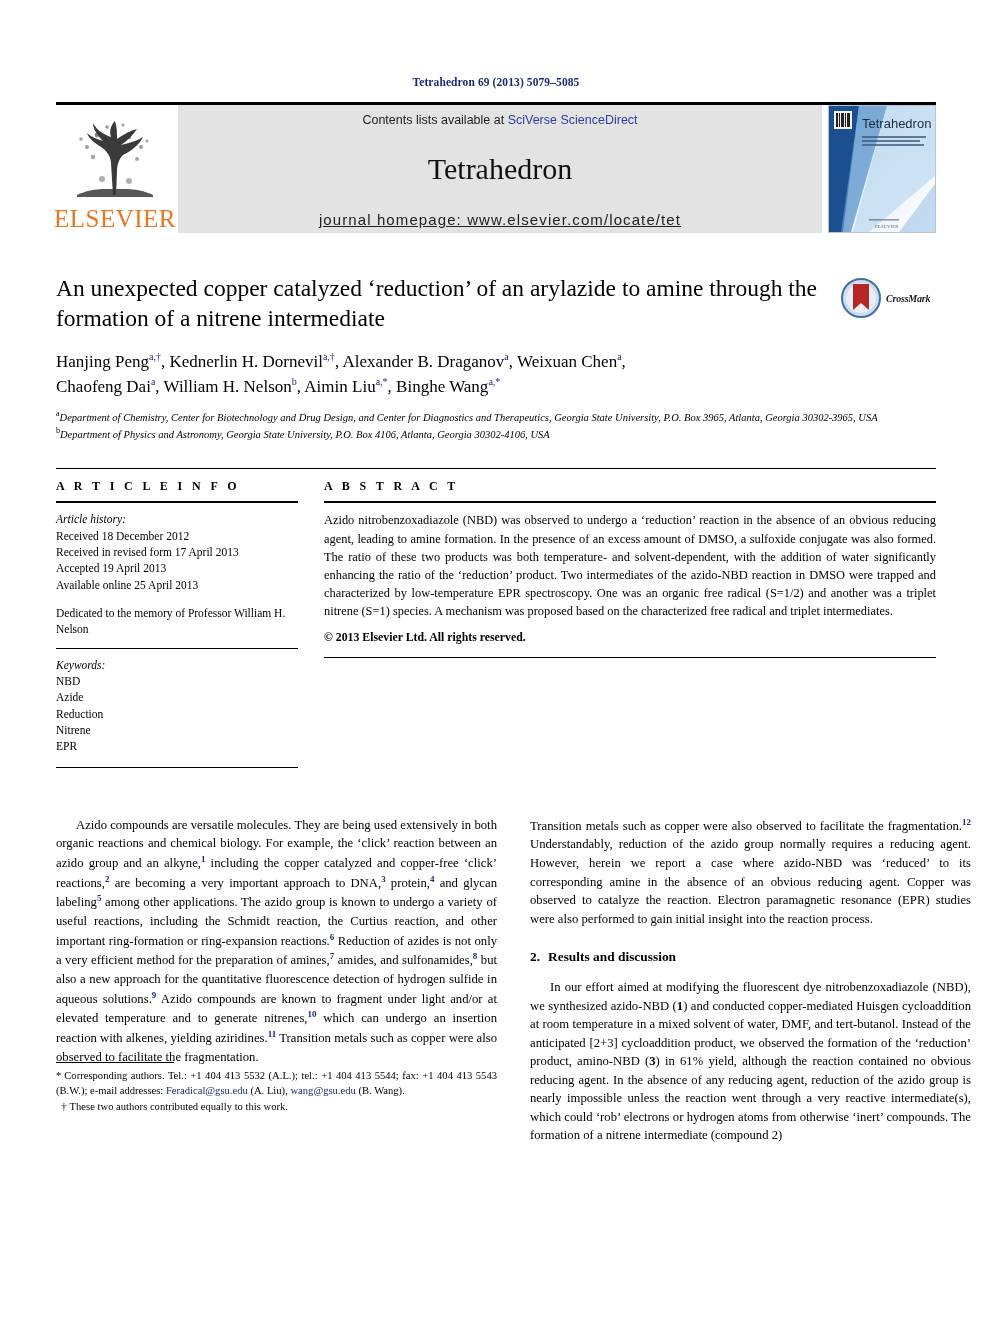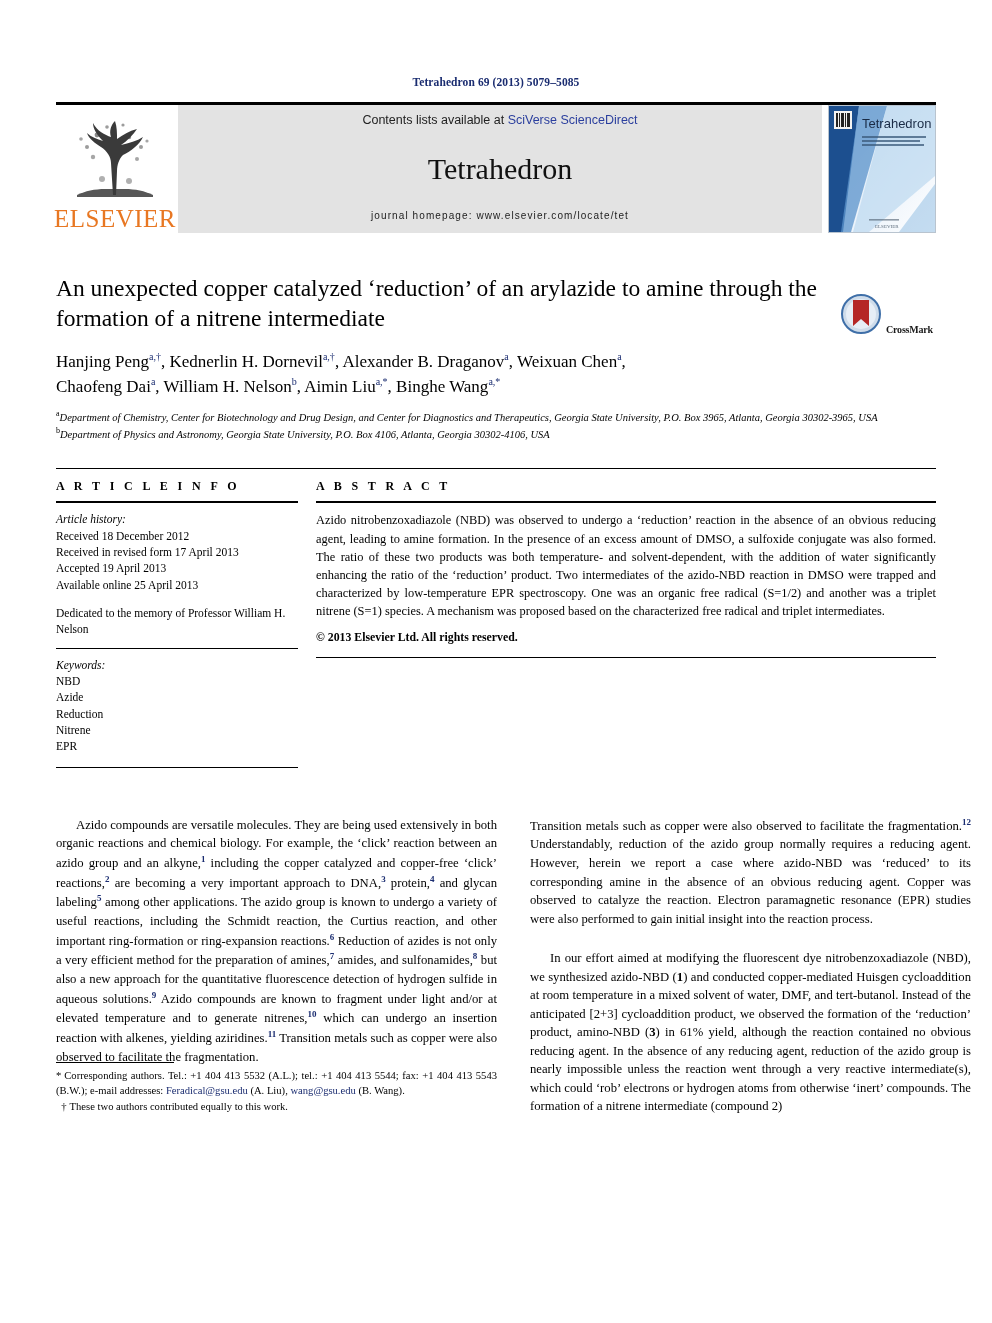--- a/index.html
+++ b/index.html
@@ -61,44 +61,45 @@
     line-height: 1;
     margin-top: 1px;
   }
   .journal-band {
     flex: 1 1 auto;
     background: #e3e3e3;
     display: flex;
     flex-direction: column;
     align-items: center;
     justify-content: space-between;
-    padding: 8px 0 12px 0;
+    padding: 8px 0 5px 0;
     margin-left: 4px;
     margin-right: 6px;
   }
   .contents-line {
     font-family: "Liberation Sans", sans-serif;
     font-size: 12.5px;
     color: #222;
   }
   .contents-line a, .sd-link {
     color: #2b3f9e;
     text-decoration: none;
   }
   .journal-title {
     font-family: "Liberation Serif", serif;
     font-size: 30px;
     color: #111;
     line-height: 1;
   }
   .journal-home {
     font-family: "Liberation Sans", sans-serif;
-    font-size: 10px;
+    font-size: 15px;
     letter-spacing: 1.1px;
     color: #222;
+    text-decoration: underline;
   }
   .cover-thumb {
     width: 108px;
     flex: 0 0 108px;
     position: relative;
     border: 1px solid #b9c4cf;
     box-sizing: border-box;
     overflow: hidden;
     background: #ffffff;
   }
@@ -114,26 +115,27 @@
     font-size: 23.5px;
     line-height: 1.28;
     width: 790px;
     color: #000;
     font-weight: normal;
     margin: 0;
   }
   .crossmark {
     position: absolute;
     right: 0;
-    top: 16px;
+    top: 2px;
     width: 96px;
     height: 46px;
     display: flex;
-    align-items: flex-end;
+    align-items: center;
     gap: 4px;
+    font-style: italic;
   }
   .crossmark-label {
     font-family: "Liberation Serif", serif;
     font-weight: bold;
     font-size: 10px;
     color: #1a1a1a;
     letter-spacing: -0.2px;
   }
   .authors {
     margin-top: 17px;
@@ -151,21 +153,21 @@
     line-height: 1.38;
   }
   .affil sup { font-style: normal; font-size: 8px; }
 
   
   .info-abstract {
     margin-top: 26px;
     border-top: 1px solid #000;
     padding-top: 10px;
     display: flex;
-    gap: 18px;
+    gap: 26px;
   }
   .col-info { width: 242px; flex: 0 0 242px; }
   .col-abs  { flex: 1 1 auto; }
 
   .sec-head {
     font-family: "Liberation Serif", serif;
     font-weight: bold;
     font-size: 12px;
     letter-spacing: 3.4px;
     margin-bottom: 7px;
@@ -396,20 +398,23 @@
       <p class="para">
         <span>Azido compounds are versatile molecules. They are being used extensively in both organic reactions and chemical biology. For example, the ‘click’ reaction between an azido group and an alkyne,</span><sup>1</sup><span> including the copper catalyzed and copper-free ‘click’ reactions,</span><sup>2</sup><span> are becoming a very important approach to DNA,</span><sup>3</sup><span> protein,</span><sup>4</sup><span> and glycan labeling</span><sup>5</sup><span> among other applications. The azido group is known to undergo a variety of useful reactions, including the Schmidt reaction, the Curtius reaction, and other important ring-formation or ring-expansion reactions.</span><sup>6</sup><span> Reduction of azides is not only a very efficient method for the preparation of amines,</span><sup>7</sup><span> amides, and sulfonamides,</span><sup>8</sup><span> but also a new approach for the quantitative fluorescence detection of hydrogen sulfide in aqueous solutions.</span><sup>9</sup><span> Azido compounds are known to fragment under light and/or at elevated temperature and to generate nitrenes,</span><sup>10</sup><span> which can undergo an insertion reaction with alkenes, yielding aziridines.</span><sup>11</sup><span> Transition metals such as copper were also observed to facilitate the fragmentation.</span>
       </p>
     </div>
 
     <div class="bcol">
       <p class="para para-cont">
         <span> Transition metals such as copper were also observed to facilitate the fragmentation.</span><sup>12</sup><span> Understandably, reduction of the azido group normally requires a reducing agent. However, herein we report a case where azido-NBD was ‘reduced’ to its corresponding amine in the absence of an obvious reducing agent. Copper was observed to catalyze the reaction. Electron paramagnetic resonance (EPR) studies were also performed to gain initial insight into the reaction process.</span>
       </p>
       <div class="sec-gap"></div>
+      <h2 class="h2">
+        <span class="num">2.</span><span>Results and discussion</span>
+      </h2>
       <p class="para">In our effort aimed at modifying the fluorescent dye nitrobenzoxadiazole (NBD), we synthesized azido-NBD (<b>1</b>) and conducted copper-mediated Huisgen cycloaddition at room temperature in a mixed solvent of water, DMF, and tert-butanol. Instead of the anticipated [2+3] cycloaddition product, we observed the formation of the ‘reduction’ product, amino-NBD (<b>3</b>) in 61% yield, although the reaction contained no obvious reducing agent. In the absence of any reducing agent, reduction of the azido group is nearly impossible unless the reaction went through a very reactive intermediate(s), which could ‘rob’ electrons or hydrogen atoms from otherwise ‘inert’ compounds. The formation of a nitrene intermediate (compound 2)</p>
     </div>
   </div>
 
   <div class="footnotes">
     <div class="fn-rule"></div>
     <div class="fn">
       <span class="mark">*</span><span>Corresponding authors. Tel.: +1 404 413 5532 (A.L.); tel.: +1 404 413 5544; fax: +1 404 413 5543 (B.W.); e-mail addresses: </span><span class="lnk">Feradical@gsu.edu</span><span> (A. Liu), </span><span class="lnk">wang@gsu.edu</span><span> (B. Wang).</span>
     </div>
     <div class="fn">

